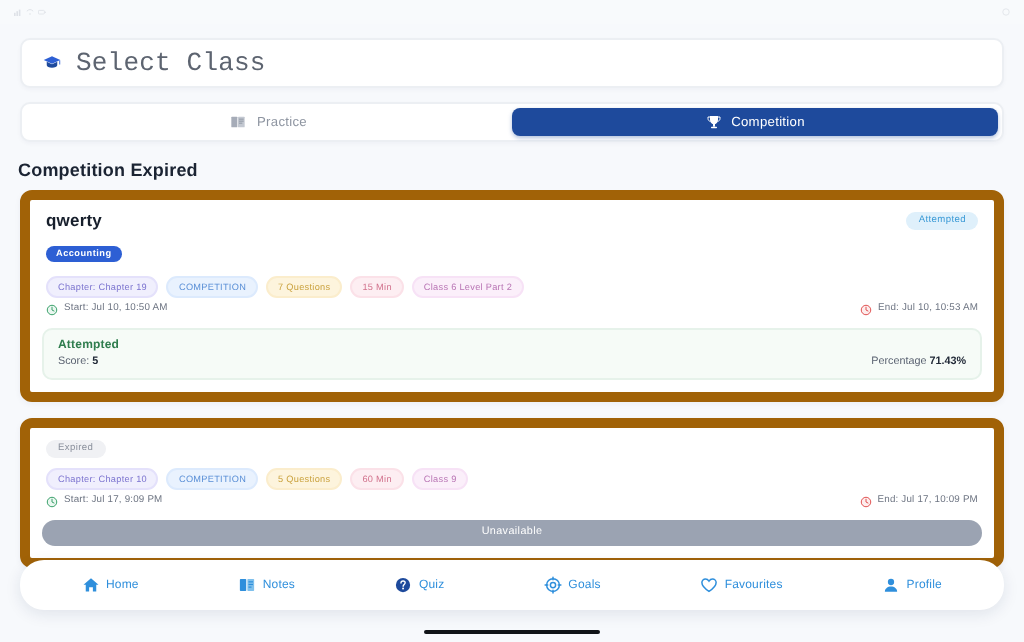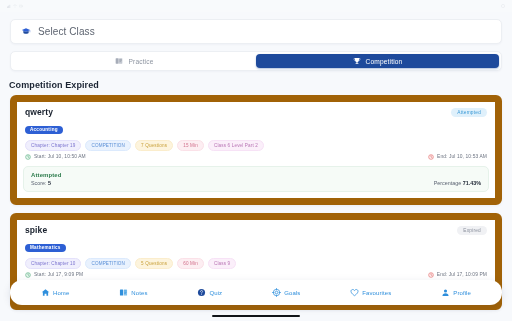--- a/index.html
+++ b/index.html
@@ -40,23 +40,24 @@
     background: #ffffff;
     border: 1px solid #eceff3;
     border-radius: 5px;
     display: flex;
     align-items: center;
     padding: 0 10px;
     gap: 7px;
     box-shadow: 0 1px 2px rgba(20,40,80,.035);
   }
   .select-class .label {
-    font-size: 10px;
+    font-size: 13px;
     color: #5d6470;
     letter-spacing: .1px;
+    font-family: Liberation Mono, monospace;
   }
   .cap-icon { width: 10px; height: 9px; flex: 0 0 10px; display:block; }
 
   
   .segment {
     margin: 7px 10px 0 10px;
     height: 20px;
     background: #ffffff;
     border: 1px solid #eceff3;
     border-radius: 5px;
@@ -95,21 +96,21 @@
   }
 
   
   .cards {
     flex: 1 1 auto;
     overflow: hidden;
     padding: 0 10px;
   }
   .card {
     background: #ffffff;
-    border: 7px solid #a16207;
+    border: 5px solid #a16207;
     border-radius: 6px;
     margin-bottom: 8px;
     box-shadow: 0 1px 3px rgba(20,40,80,.05);
     overflow: hidden;
   }
   .card-head {
     display: flex;
     align-items: flex-start;
     justify-content: space-between;
     padding: 6px 8px 3px 8px;
@@ -375,24 +376,20 @@
         </div>
         <div class="result-right">
           <span>Percentage</span>
           <b>71.43%</b>
         </div>
       </div>
     </div>
 
     <div class="card">
       <div class="card-head">
-        <div>
-          <div class="quiz-title">spike</div>
-          <span class="subject-badge mathematics">Mathematics</span>
-        </div>
         <span class="status-pill expired">Expired</span>
       </div>
 
       <div class="tag-row">
         <span class="tag chapter">Chapter: Chapter 10</span>
         <span class="tag comp">COMPETITION</span>
         <span class="tag questions">5 Questions</span>
         <span class="tag duration">60 Min</span>
         <span class="tag level">Class 9</span>
       </div>

